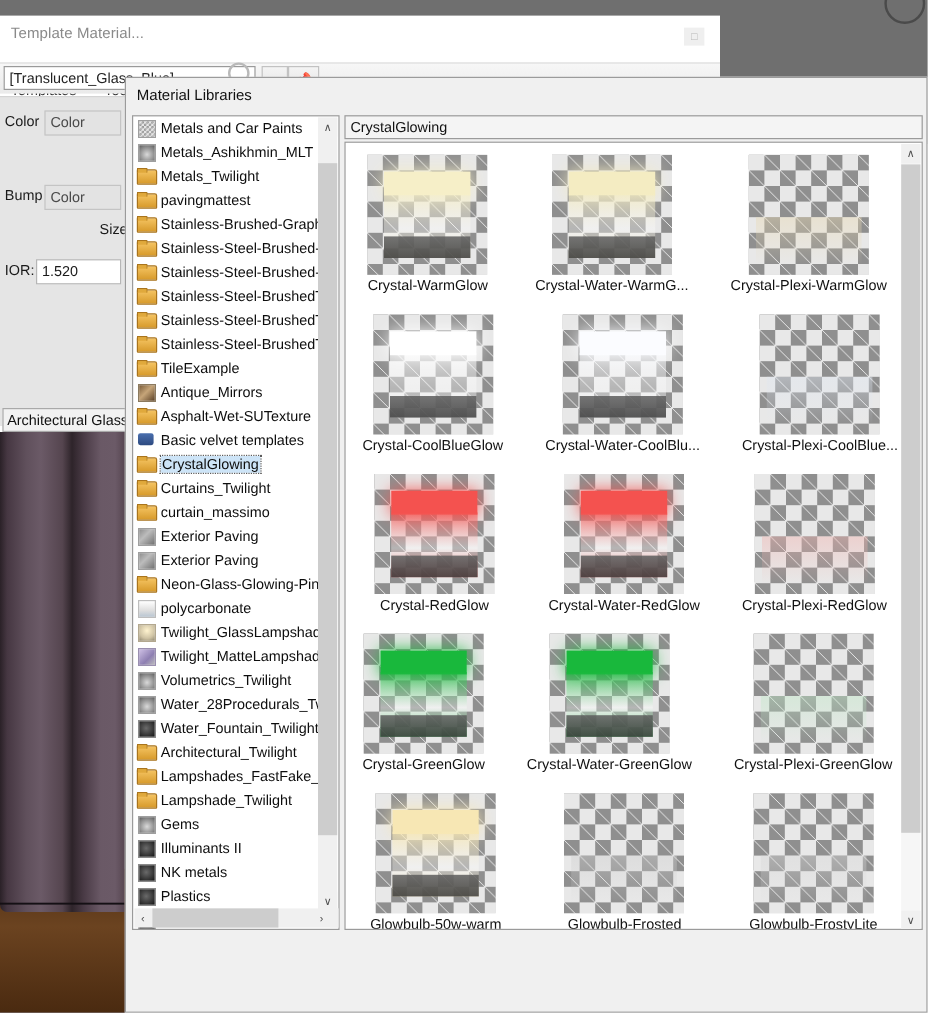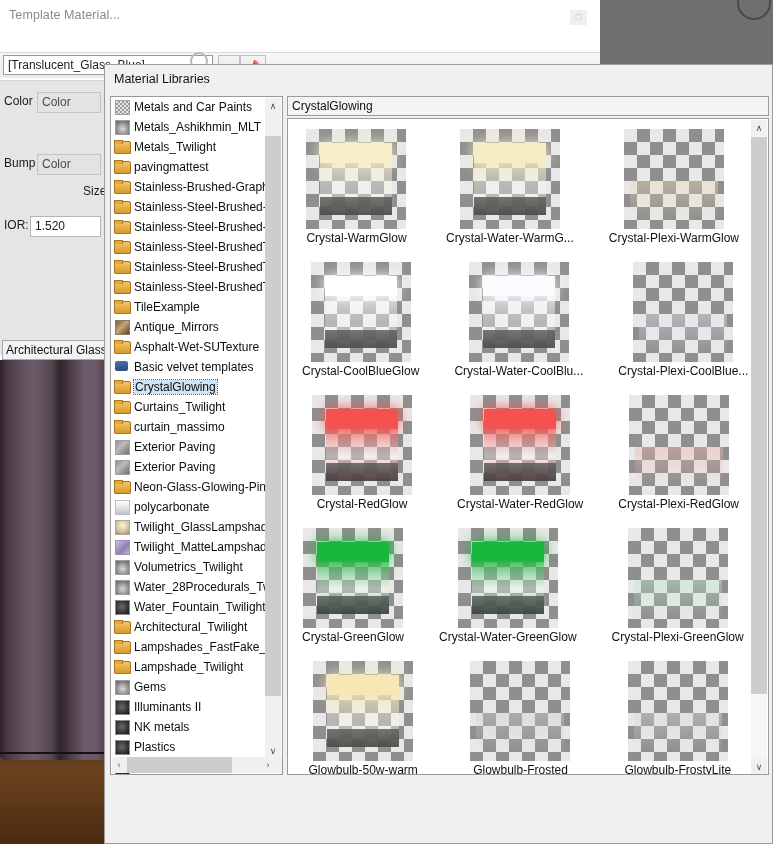--- a/index.html
+++ b/index.html
@@ -59,21 +59,21 @@
   }
   .curtain-hem {
     position: absolute; left: 0; top: 392px; width: 104px; height: 16px;
     background: transparent;
     border-top: 2px solid #141014;
     border-radius: 0 0 40% 40%;
   }
 
   
   .bg-app {
-    position: absolute; left: 0; top: 0; width: 600px; height: 64px;
+    position: absolute; left: 0; top: 13px; width: 600px; height: 64px;
     background: #ffffff;
   }
   .bg-title {
     position: absolute; left: 9px; top: 8px;
     color: #8a8a8a; font-size: 12.5px; letter-spacing: .1px;
   }
   .bg-winbtn {
     position: absolute; right: 13px; top: 10px; width: 17px; height: 15px;
     background: #efefef; color: #b8b8b8; font-size: 9px;
     text-align: center; line-height: 15px;

